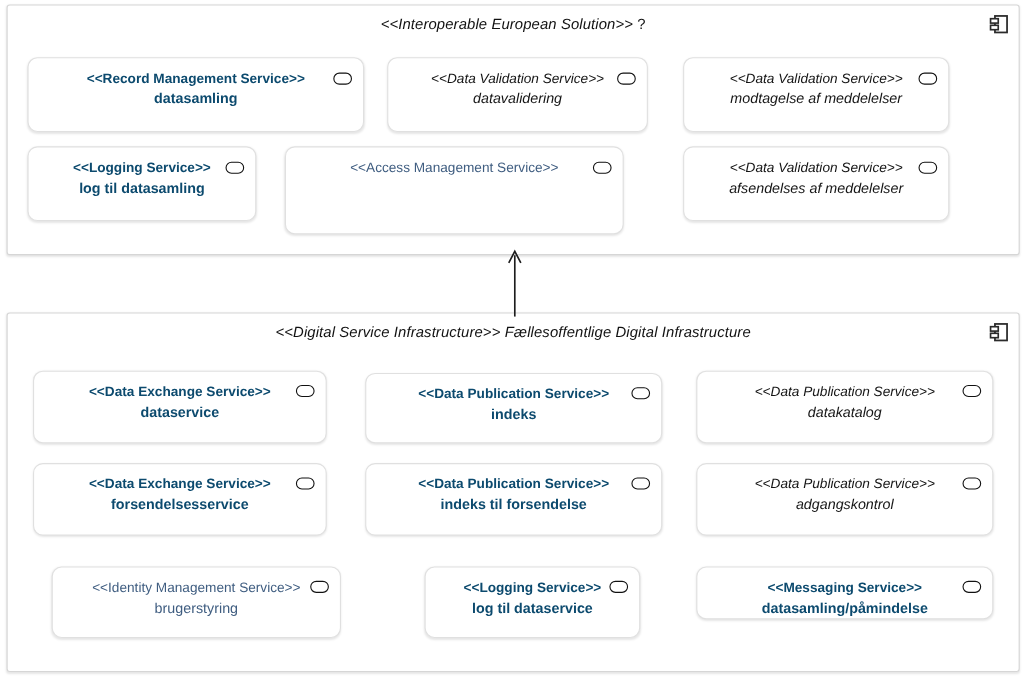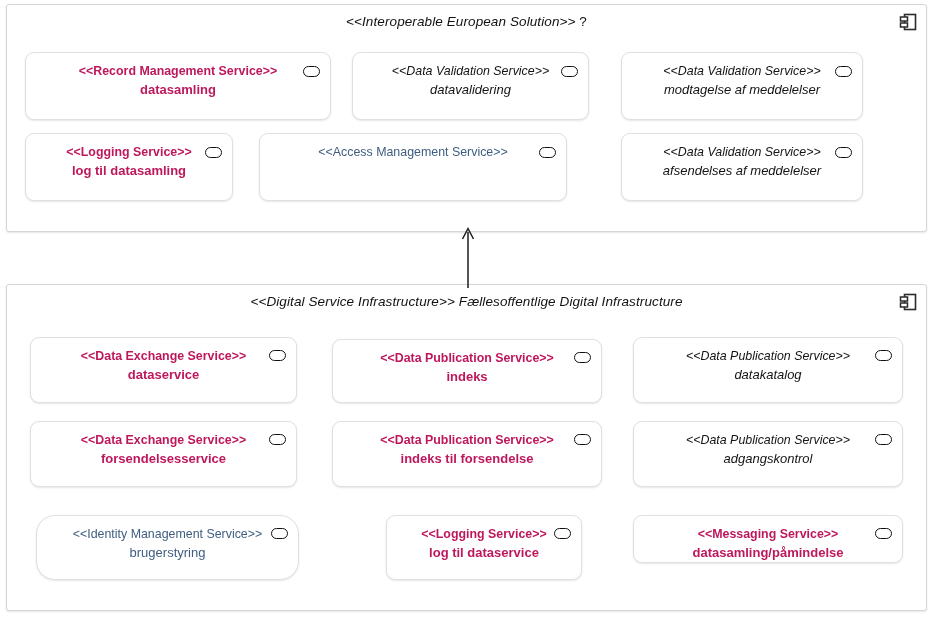--- a/index.html
+++ b/index.html
@@ -77,21 +77,21 @@
   }
   .svc-name {
     display: block;
     font-size: 13px;
     white-space: nowrap;
   }
 
   
   .style-red .svc-stereo,
   .style-red .svc-name {
-    color: #be185d;
+    color: #0c4a6e;
     font-weight: bold;
     font-style: normal;
   }
   .style-blue .svc-stereo,
   .style-blue .svc-name {
     color: #3f5d80;
     font-weight: normal;
     font-style: normal;
   }
   .style-black .svc-stereo,
@@ -187,21 +187,21 @@
   </div>
 
   <div class="svc style-red" style="left:25px; top:133px; width:208px; height:68px;">
     <div class="svc-text">
       <span class="svc-stereo">&lt;&lt;Logging Service&gt;&gt;</span>
       <span class="svc-name">log til datasamling</span>
     </div>
     <div class="svc-icon" style="right:10px; top:13px;"></div>
   </div>
 
-  <div class="svc style-blue" style="left:259px; top:133px; width:308px; height:68px;padding-left:18px;">
+  <div class="svc style-blue" style="left:259px; top:133px; width:308px; height:80px;padding-left:18px;">
     <div class="svc-text">
       <span class="svc-stereo">&lt;&lt;Access Management Service&gt;&gt;</span>
     </div>
     <div class="svc-icon" style="right:10px; top:13px;"></div>
   </div>
 
   <div class="svc style-black" style="left:621px; top:133px; width:242px; height:68px;">
     <div class="svc-text">
       <span class="svc-stereo">&lt;&lt;Data Validation Service&gt;&gt;</span>
       <span class="svc-name">afsendelses af meddelelser</span>
@@ -250,21 +250,21 @@
   </div>
 
   <div class="svc style-black" style="left:633px; top:421px; width:270px; height:66px;">
     <div class="svc-text">
       <span class="svc-stereo">&lt;&lt;Data Publication Service&gt;&gt;</span>
       <span class="svc-name">adgangskontrol</span>
     </div>
     <div class="svc-icon" style="right:10px; top:12px;"></div>
   </div>
 
-  <div class="svc style-blue" style="left:36px; top:515px; width:263px; height:65px;border-radius:19px;">
+  <div class="svc style-blue" style="left:47px; top:515px; width:263px; height:65px;">
     <div class="svc-text">
       <span class="svc-stereo">&lt;&lt;Identity Management Service&gt;&gt;</span>
       <span class="svc-name">brugerstyring</span>
     </div>
     <div class="svc-icon" style="right:10px; top:12px;"></div>
   </div>
 
   <div class="svc style-red" style="left:386px; top:515px; width:196px; height:65px;">
     <div class="svc-text">
       <span class="svc-stereo">&lt;&lt;Logging Service&gt;&gt;</span>

